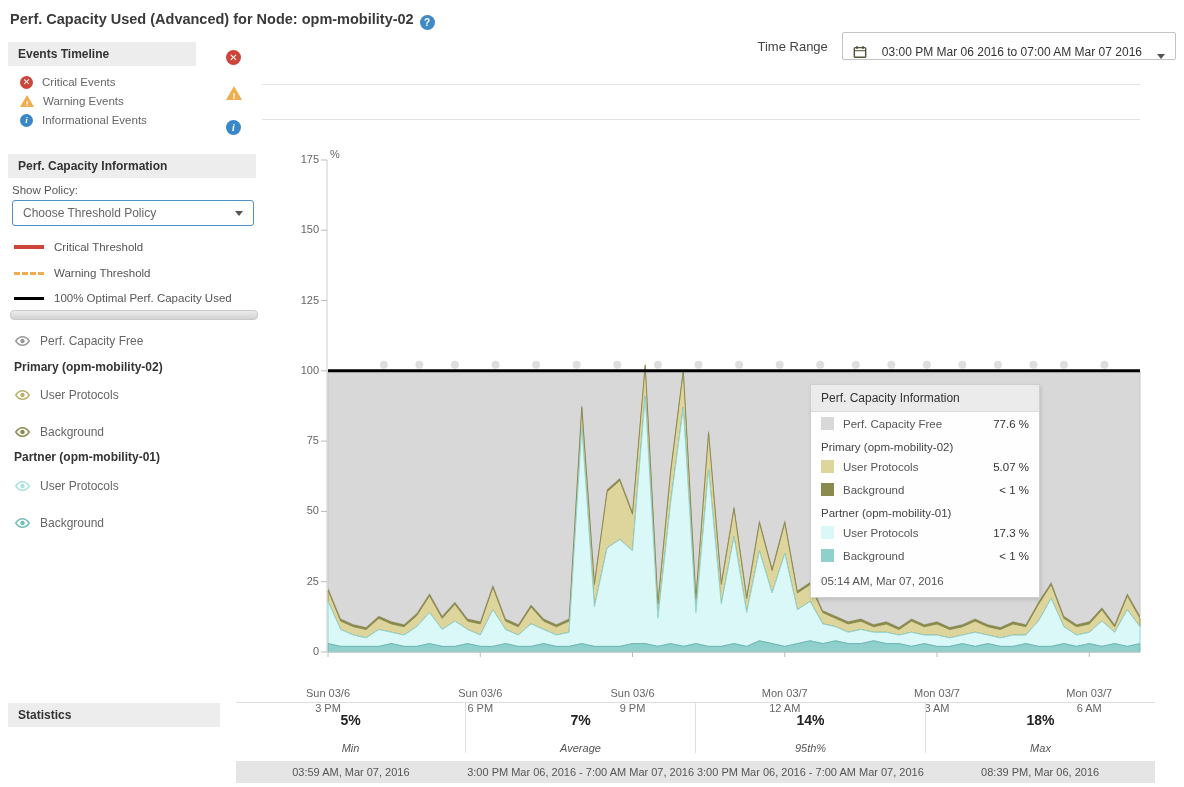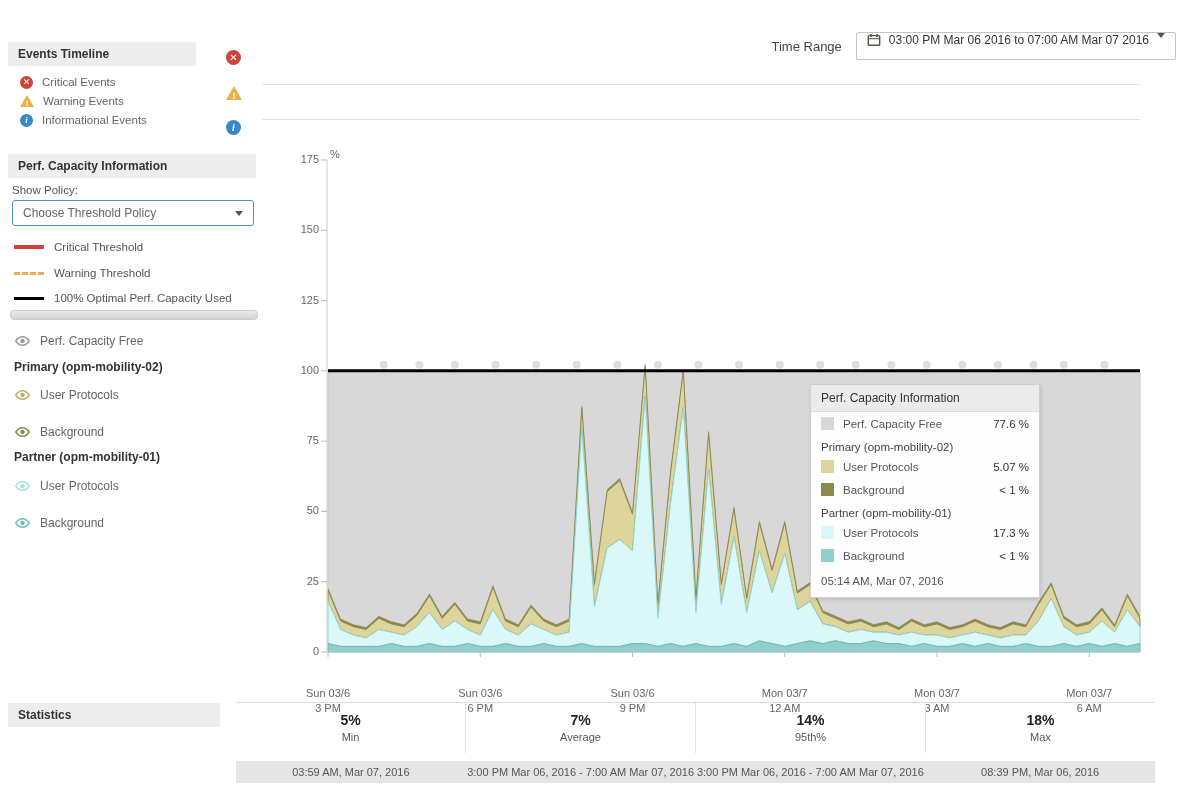--- a/index.html
+++ b/index.html
@@ -8,21 +8,21 @@
   
   #chart-svg{position:absolute;left:0;top:0;z-index:1;pointer-events:none;}
   
   #page-header{position:absolute;left:0;top:0;width:100%;height:40px;z-index:3;}
   #page-title{position:absolute;left:10px;top:11px;font-size:14.5px;font-weight:bold;color:#3a3a3a;}
   #help-icon{display:inline-block;width:15px;height:15px;margin-left:6px;border-radius:50%;
              background:#3f8ac6;color:#fff;font-size:10px;font-weight:bold;line-height:15px;
              text-align:center;vertical-align:-2px;cursor:pointer;}
   #time-range-group{position:absolute;right:8px;top:8px;display:flex;align-items:center;gap:14px;margin-top:24px;}
   #time-range-label{font-size:13px;color:#444;}
-  #time-range-picker{display:flex;align-items:flex-start;gap:8px;border:1px solid #c4c4c4;border-radius:2px;
+  #time-range-picker{display:flex;align-items:flex-end;gap:15px;border:1px solid #c4c4c4;border-radius:2px;
                      background:#fff;height:26px;padding:0 10px;cursor:pointer;}
   #time-range-value{font-size:12px;color:#333;white-space:nowrap;}
   .caret-down{width:0;height:0;border-left:4px solid transparent;border-right:4px solid transparent;
               border-top:5px solid #555;}
   
   .lane-line{position:absolute;left:262px;width:878px;height:0;border-top:1px solid #e2e2e2;z-index:2;}
   .lane-icon{position:absolute;left:226px;z-index:3;}
   .round-icon{display:inline-block;border-radius:50%;color:#fff;text-align:center;font-weight:bold;}
   .round-icon.size15{width:15px;height:15px;font-size:10px;line-height:15px;}
   .round-icon.size13{width:13px;height:13px;font-size:9px;line-height:13px;}
@@ -71,21 +71,21 @@
   .tt-value{color:#333;}
   .tt-group{padding:6px 10px 2px;font-size:11.5px;color:#444;}
   #tooltip-timestamp{padding:8px 10px 10px;font-size:11.5px;color:#555;}
   
   #stats-header{position:absolute;left:8px;top:703px;width:212px;z-index:3;}
   #stats-panel{position:absolute;left:236px;top:702px;width:919px;z-index:3;border-top:1px solid #ddd;}
   #stats-values{display:flex;height:50px;}
   .stat-cell{flex:1;text-align:center;padding-top:9px;box-sizing:border-box;}
   .stat-cell + .stat-cell{border-left:1px solid #e0e0e0;}
   .stat-value{font-size:14px;font-weight:bold;color:#222;}
-  .stat-label{font-size:11px;color:#555;margin-top:3px;}
+  .stat-label{font-size:11px;color:#555;margin-top:14px;font-style:italic;}
   #stats-details{display:flex;align-items:center;height:22px;margin-top:8px;background:#e5e5e5;}
   .stat-detail{flex:1;text-align:center;font-size:11px;color:#555;}
 </style>
 </head>
 <body>
 
 <div id="page">
 
   
   <svg id="chart-svg" width="1184" height="787" viewBox="0 0 1184 787">
@@ -134,20 +134,23 @@
         <circle cx="997.9" cy="364.8571428571429" r="4" fill="#b5b5b5" opacity="0.45"></circle>
         <circle cx="1033.4250000000002" cy="364.8571428571429" r="4" fill="#b5b5b5" opacity="0.45"></circle>
         <circle cx="1063.875" cy="364.8571428571429" r="4" fill="#b5b5b5" opacity="0.45"></circle>
         <circle cx="1104.475" cy="364.8571428571429" r="4" fill="#b5b5b5" opacity="0.45"></circle>
       </g>
     <line id="optimal-line" stroke="#000000" stroke-width="3" x1="328" x2="1140" y1="370.8571428571429" y2="370.8571428571429"></line>
   </svg>
 
   
   <div id="page-header">
+    <div id="page-title">
+      <span>Perf. Capacity Used (Advanced) for Node: opm-mobility-02</span><span id="help-icon">?</span>
+    </div>
     <div id="time-range-group">
       <span id="time-range-label">Time Range</span>
       <div id="time-range-picker">
         <span class="eye">
           <svg width="14" height="14" viewBox="0 0 16 16">
             <rect x="1.5" y="3" width="13" height="11" rx="1" fill="none" stroke="#55523a" stroke-width="1.6"></rect>
             <line x1="4.5" y1="1" x2="4.5" y2="4.5" stroke="#55523a" stroke-width="1.6"></line>
             <line x1="11.5" y1="1" x2="11.5" y2="4.5" stroke="#55523a" stroke-width="1.6"></line>
             <line x1="1.5" y1="6.5" x2="14.5" y2="6.5" stroke="#55523a" stroke-width="1.2"></line>
           </svg>

